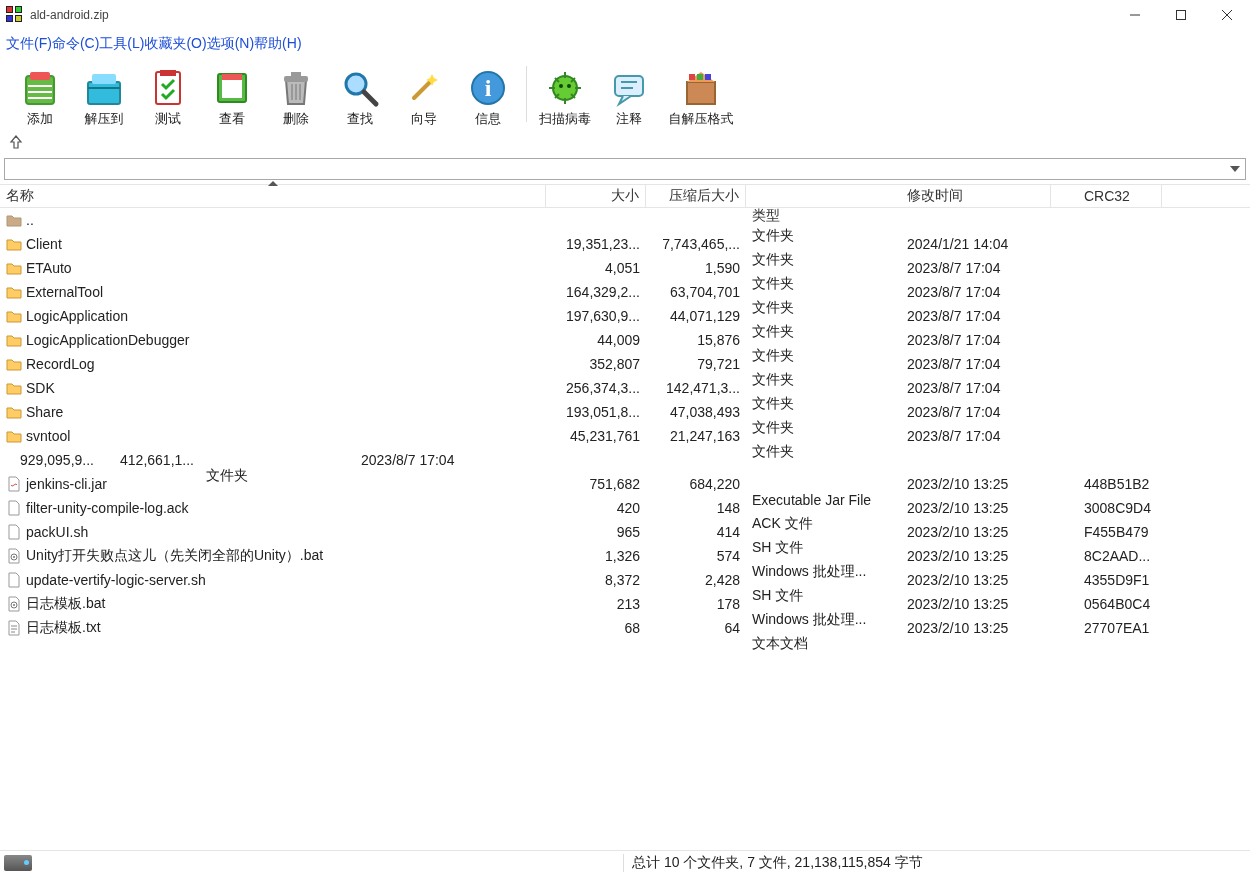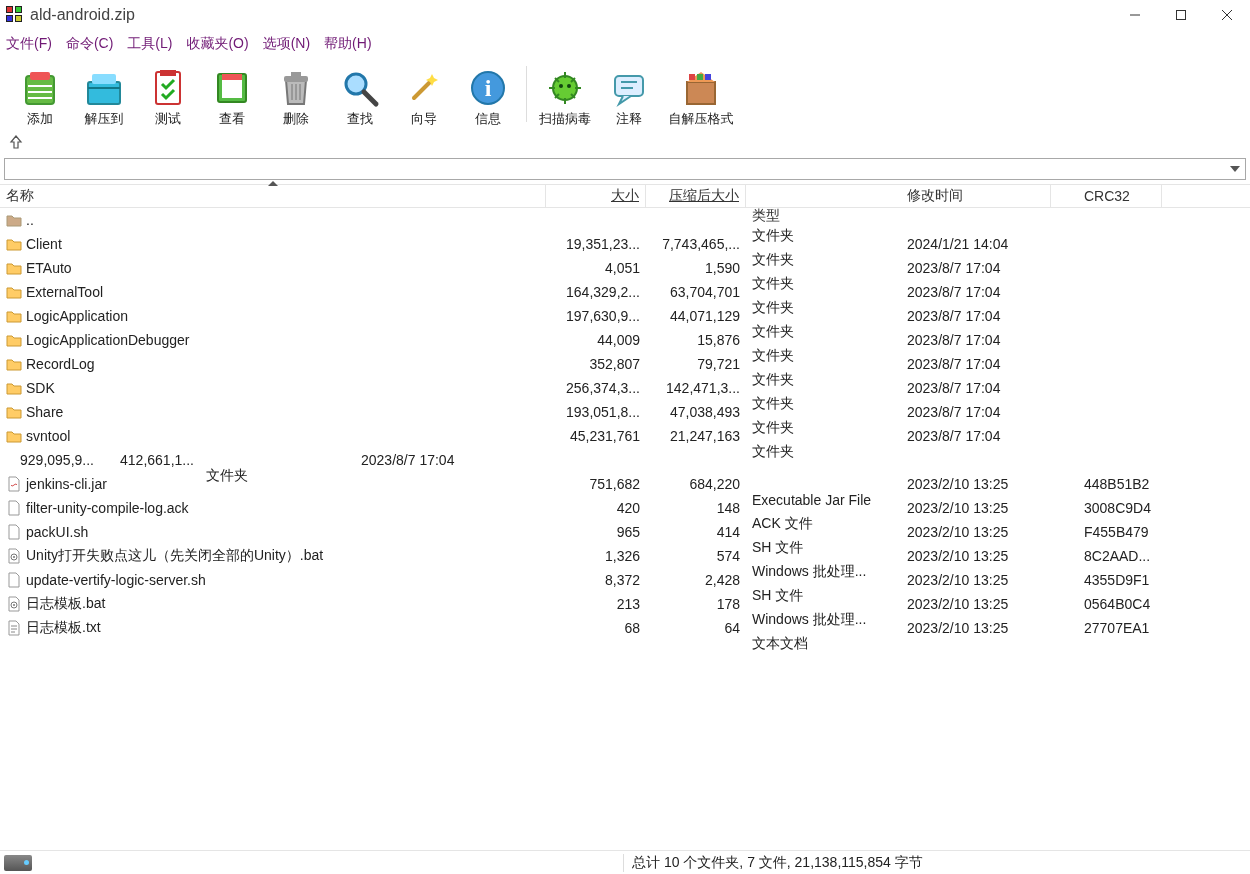--- a/index.html
+++ b/index.html
@@ -12,31 +12,31 @@
   .titlebar {
     display: flex; align-items: center; height: 30px;
     padding: 0 0 0 6px; background: #fff;
   }
   .titlebar .app-icon { width: 18px; height: 18px; margin-right: 6px; position: relative; }
   .titlebar .app-icon .sq { position: absolute; width: 7px; height: 7px; border: 1px solid #222; }
   .titlebar .app-icon .a { left: 0; top: 0; background: #d33; }
   .titlebar .app-icon .b { left: 9px; top: 0; background: #3c3; }
   .titlebar .app-icon .c { left: 0; top: 9px; background: #33d; }
   .titlebar .app-icon .d { left: 9px; top: 9px; background: #cc3; }
-  .titlebar .title-text { font-size: 16px; color: #444; flex: 1; }
+  .titlebar .title-text { font-size: 12px; color: #444; flex: 1; }
   .win-controls { display: flex; height: 100%; }
   .win-btn {
     width: 46px; height: 30px; display: flex; align-items: center; justify-content: center;
     color: #555; cursor: default;
   }
   .win-btn svg { width: 10px; height: 10px; }
   
   .menubar {
     display: flex; align-items: center; height: 28px; padding: 0 6px;
-    font-size: 14px; gap: 14px; color: #701a75;
+    font-size: 14px; color: #1d4ed8;
   }
   .menubar .menu-item { cursor: default; }
   
   .toolbar {
     display: flex; align-items: flex-end; height: 72px; padding: 4px 8px 2px;
     gap: 0;
   }
   .tool-btn {
     display: flex; flex-direction: column; align-items: center; justify-content: flex-end;
     min-width: 64px; height: 66px; padding: 0 4px; cursor: default;
@@ -55,21 +55,21 @@
   .address .drop { width: 16px; display:flex; justify-content:center; }
   
   .cols {
     display: flex; height: 24px; border-top: 1px solid #e5e5e5;
     border-bottom: 1px solid #e5e5e5; font-size: 14px; color: #333; text-align: center;
   }
   .col {
     display: flex; align-items: center; padding: 0 6px; border-right: 1px solid #e5e5e5;
     position: relative;
   }
-  .col.right { justify-content: flex-end; text-decoration: underline; }
+  .col.right { justify-content: flex-end; }
   .col .sort-ind {
     position: absolute; top: -4px; left: 50%; transform: translateX(-50%);
     width: 0; height: 0; border-left: 5px solid transparent; border-right: 5px solid transparent;
     border-bottom: 5px solid #555;
   }
   .col-name { width: 546px; }
   .col-size { width: 100px; }
   .col-packed { width: 100px; }
   .col-type { width: 155px; margin-top: 31px; }
   .col-mtime { width: 150px; }

